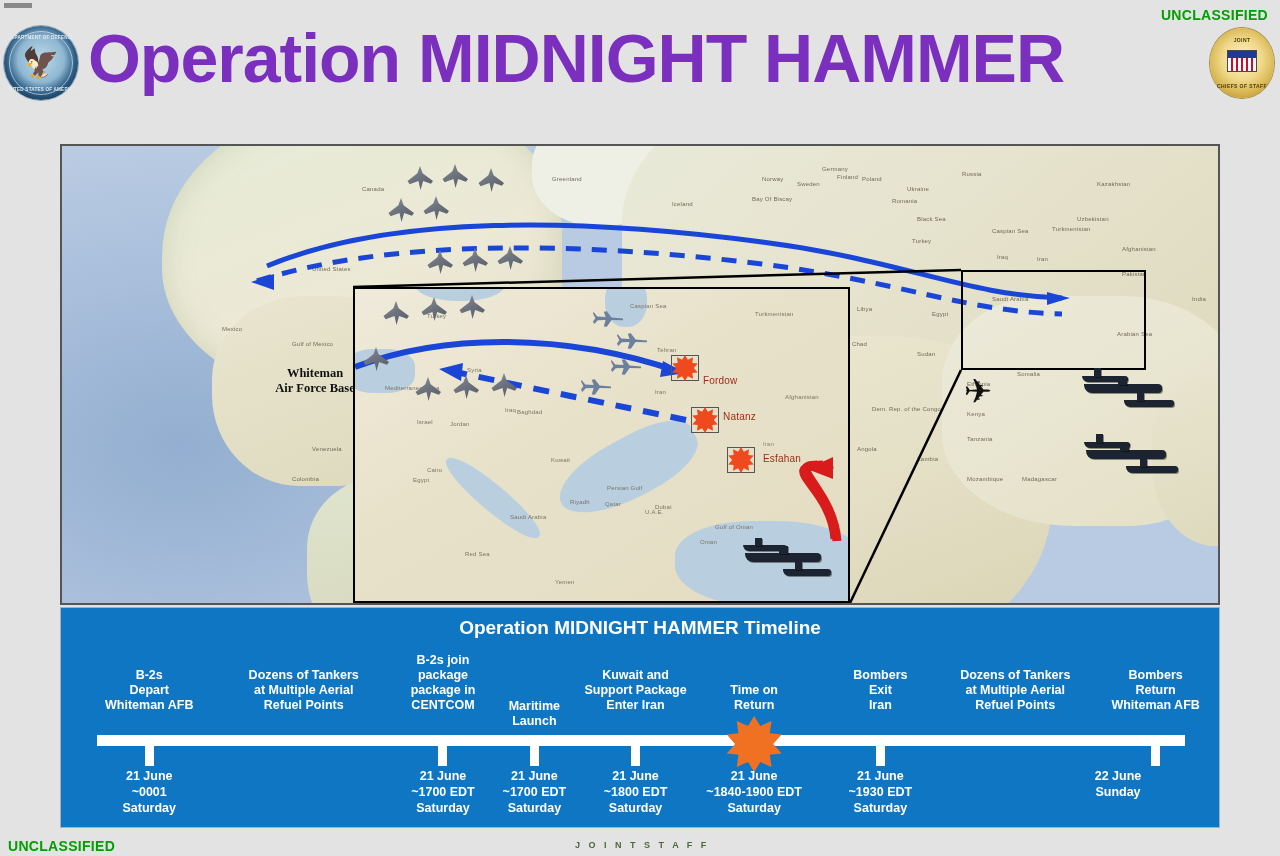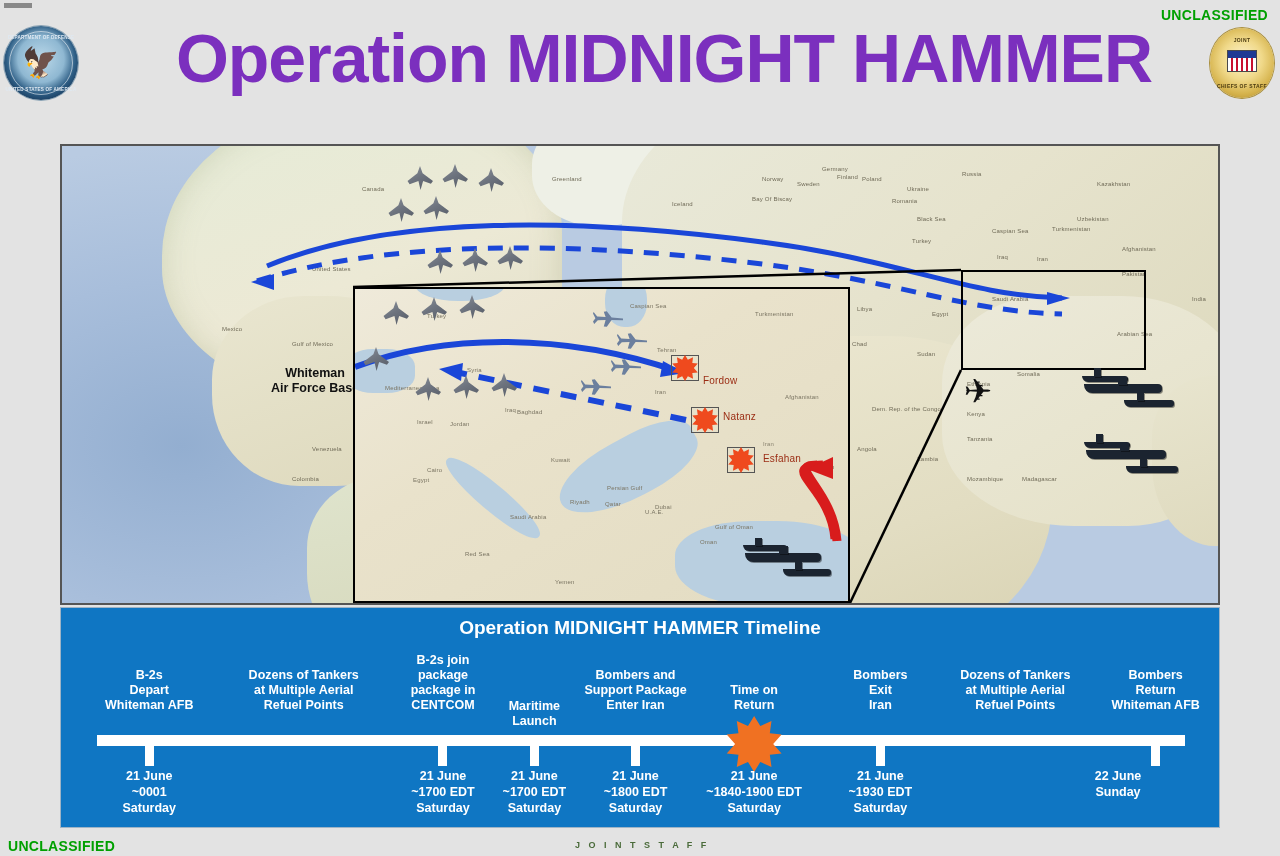--- a/index.html
+++ b/index.html
@@ -19,21 +19,21 @@
   #joint-staff{
     position:absolute;left:575px;top:840px;
     font-size:9px;font-weight:bold;color:#4a6b3a;letter-spacing:3px;
   }
   #corner-mark{
     position:absolute;left:4px;top:3px;width:28px;height:5px;
     background:#6b6b6b;opacity:.75;
   }
   
   #page-title{
-    position:absolute;left:0;top:24px;width:1152px;text-align:right;
+    position:absolute;left:0;top:24px;width:1152px;text-align:center;
     font-size:68px;font-weight:bold;color:#7b2fbe;
     font-family:"Liberation Sans",sans-serif;
     letter-spacing:-1px;line-height:1;
   }
   
   .seal{position:absolute;border-radius:50%;}
   #dod-seal{left:4px;top:26px;width:74px;height:74px;
     background:radial-gradient(circle at 50% 45%,#bcd9ea 0%,#8fb8d2 42%,#2f5f86 62%,#16395c 78%,#0d2742 100%);
     box-shadow:0 0 0 1px #8aa3b5;}
   #jcs-seal{left:1208px;top:26px;width:68px;height:74px;}
@@ -125,21 +125,21 @@
     left:498px;top:252px;width:90px;text-align:center;
     font-size:8.5px;line-height:11px;color:#36404d;font-weight:bold;
   }
   .geo-name{
     position:absolute;font-family:"Liberation Sans",sans-serif;
     font-style:normal;font-size:6px;color:#6f6a57;letter-spacing:.2px;
   }
   
   #whiteman-label{
     position:absolute;left:198px;top:220px;width:110px;text-align:center;
-    font-size:12.5px;font-weight:bold;color:#111;line-height:15px;
+    font-size:12.5px;font-weight:bold;color:#111;line-height:15px;font-family:Liberation Serif, serif;
   }
   
   #zoom-box{
     position:absolute;left:899px;top:124px;width:185px;height:100px;
     border:2.5px solid #000;box-sizing:border-box;
   }
   
   #inset-map{
     position:absolute;left:291px;top:141px;width:497px;height:316px;
     border:2.5px solid #000;box-sizing:border-box;overflow:hidden;
@@ -487,21 +487,21 @@
         <div>Maritime</div>
         <div>Launch</div>
       </div>
       <div class="tl-tick" style="left: 468.876px;"></div>
       <div class="tl-date" style="width: 160px; left: 393.376px;">
         <div>21 June</div>
         <div>~1700 EDT</div>
         <div>Saturday</div>
       </div>
       <div class="tl-event" style="width: 150px; left: 499.56px; top: 60px;">
-        <div>Bombers and</div>
+        <div>Kuwait and</div>
         <div>Support Package</div>
         <div>Enter Iran</div>
       </div>
       <div class="tl-tick" style="left: 570.06px;"></div>
       <div class="tl-date" style="width: 160px; left: 494.56px;">
         <div>21 June</div>
         <div>~1800 EDT</div>
         <div>Saturday</div>
       </div>
       <div class="tl-event" style="width: 150px; left: 618.152px; top: 75px;">

